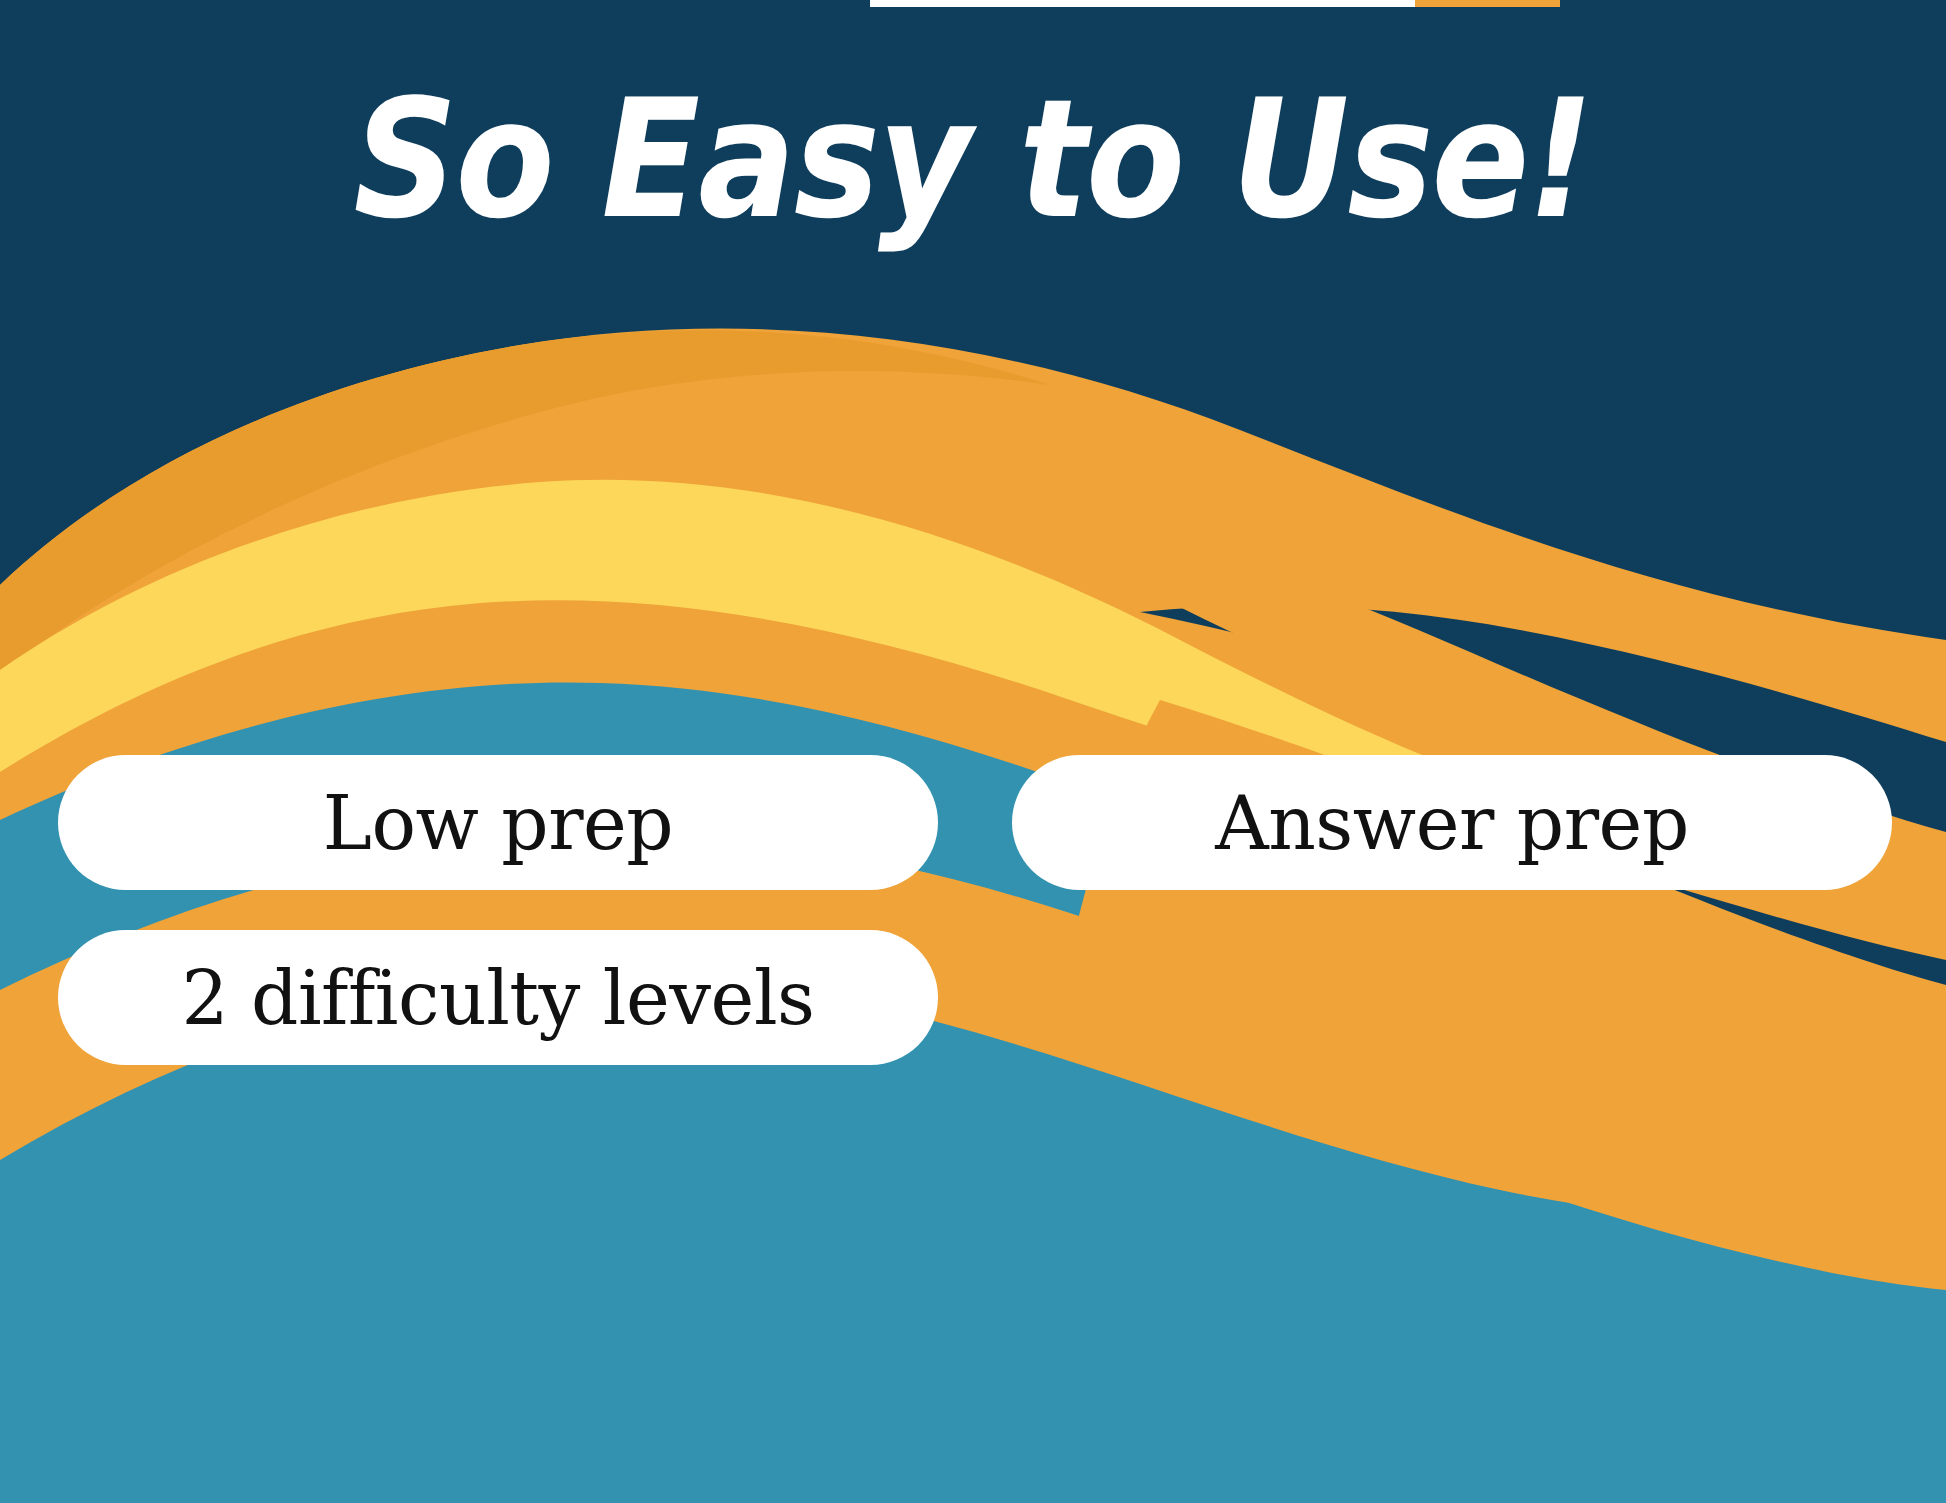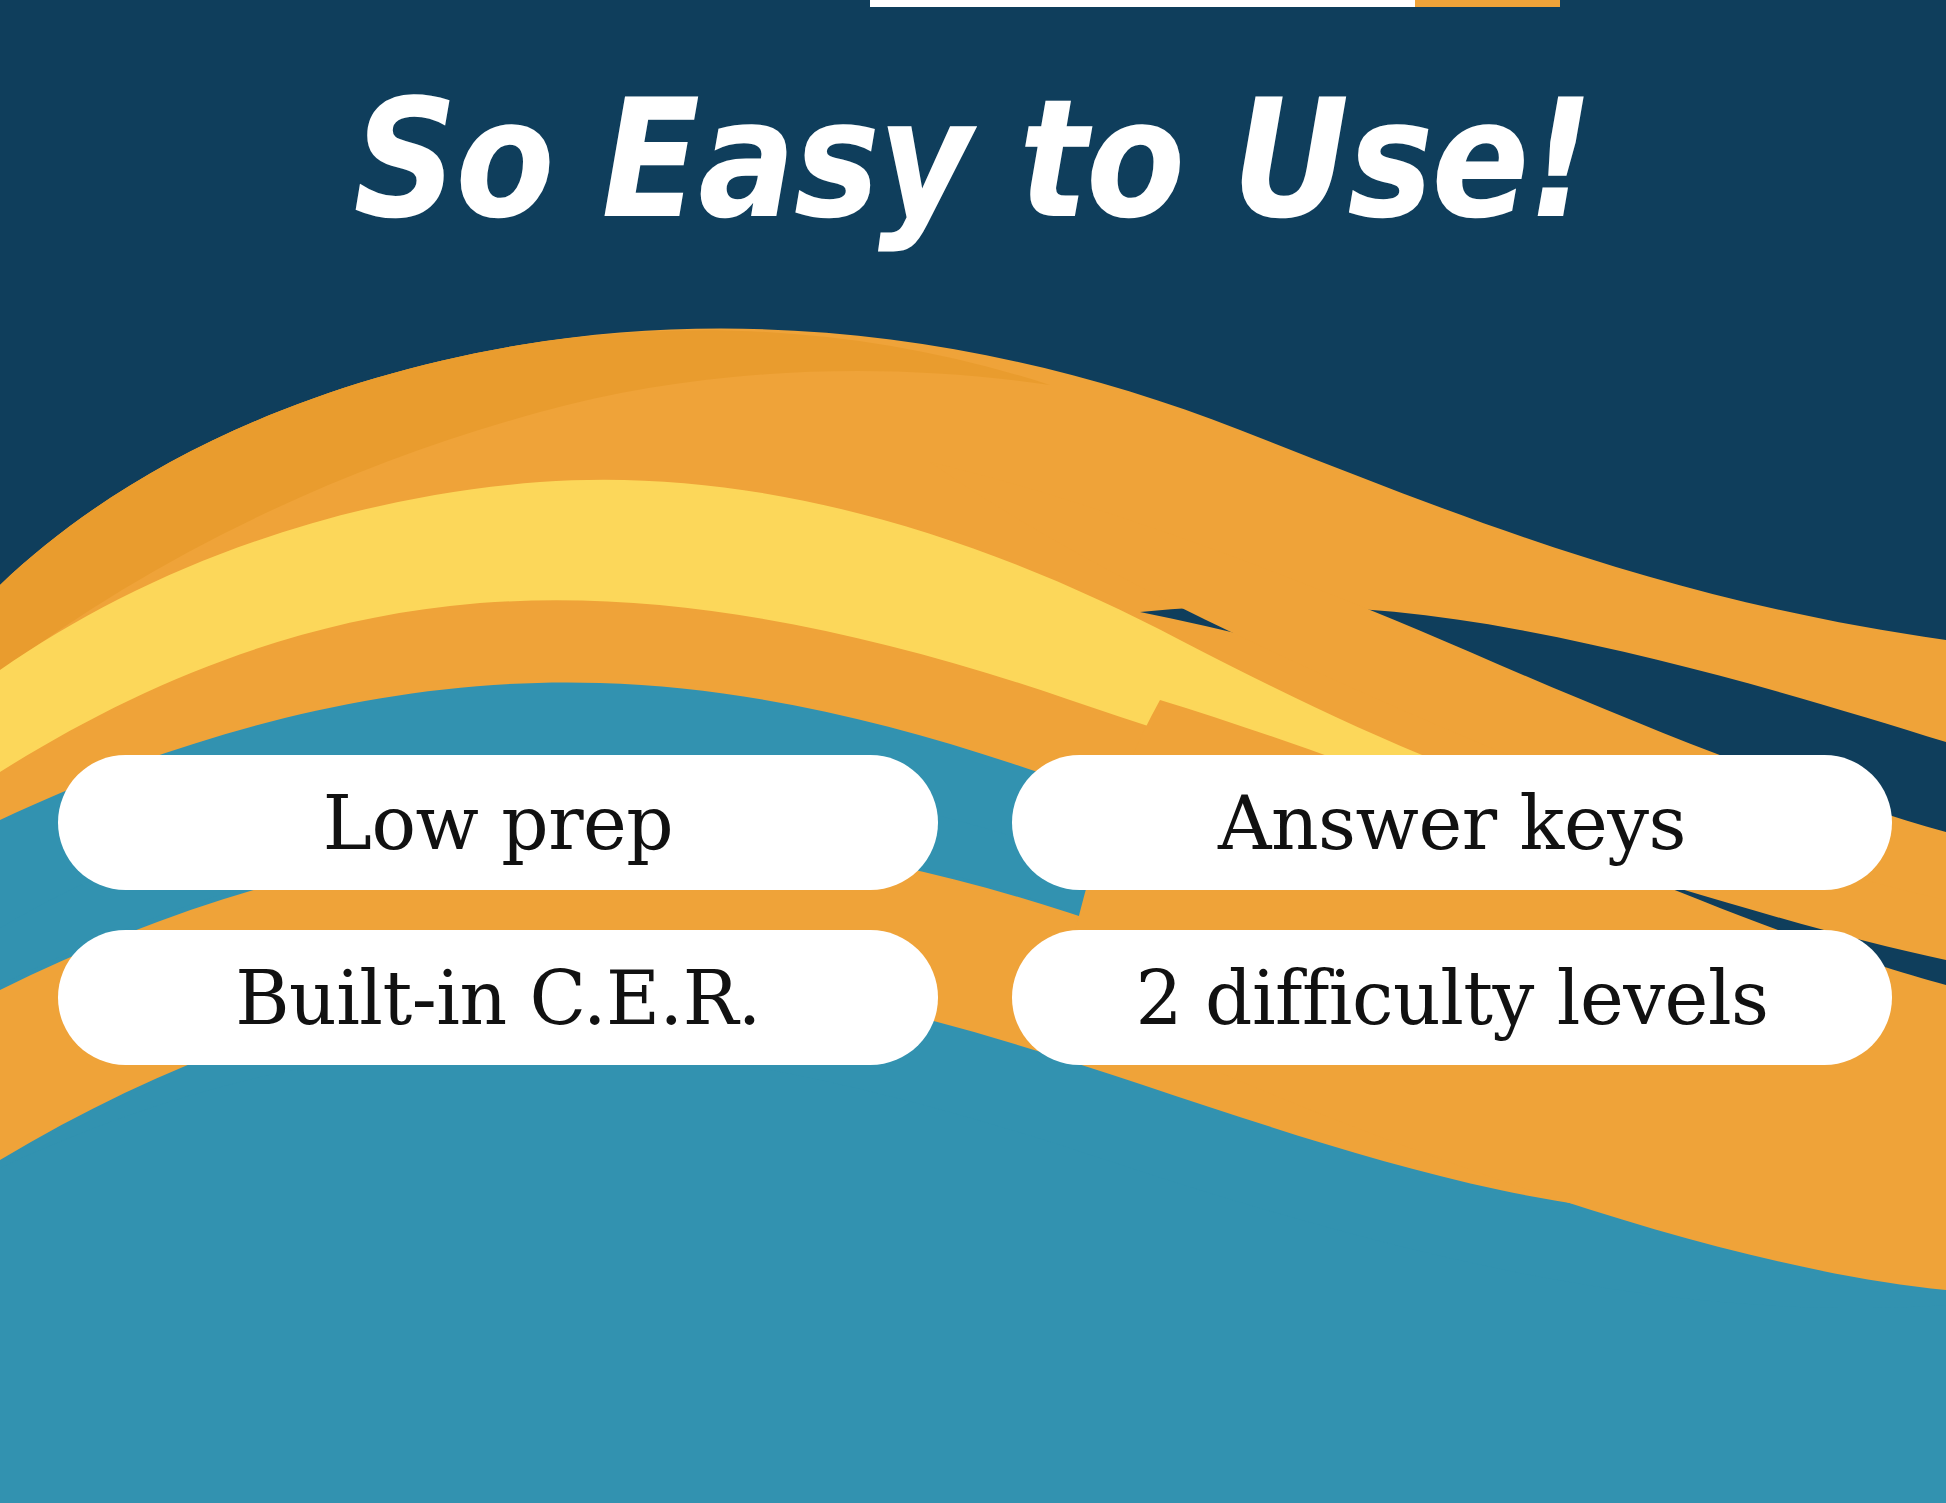--- a/index.html
+++ b/index.html
@@ -204,27 +204,24 @@
     <h1 id="page-title">So Easy to Use!</h1>
   </div>
 
   <div id="pill-grid">
 
     <div class="pill">
       <span class="pill-label">Low prep</span>
     </div>
 
     <div class="pill">
-      <span class="pill-label">Answer keys</span>
+      <span class="pill-label">Answer prep</span>
     </div>
 
 
-    <div class="pill">
-      <span class="pill-label">Built-in C.E.R.</span>
-    </div>
 
 
     <div class="pill">
       <span class="pill-label">2 difficulty levels</span>
     </div>
 
   </div>
 
 </div>
 

